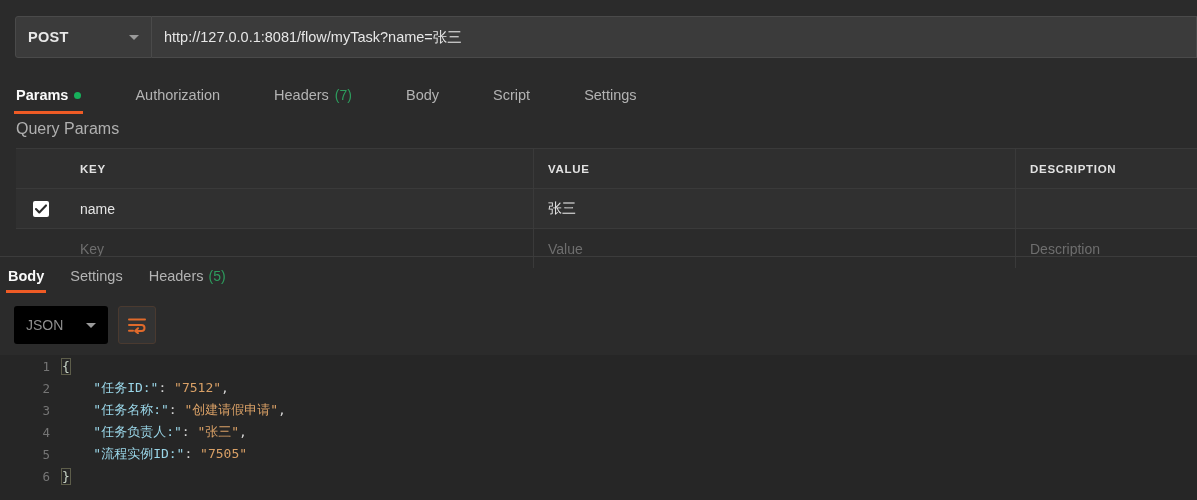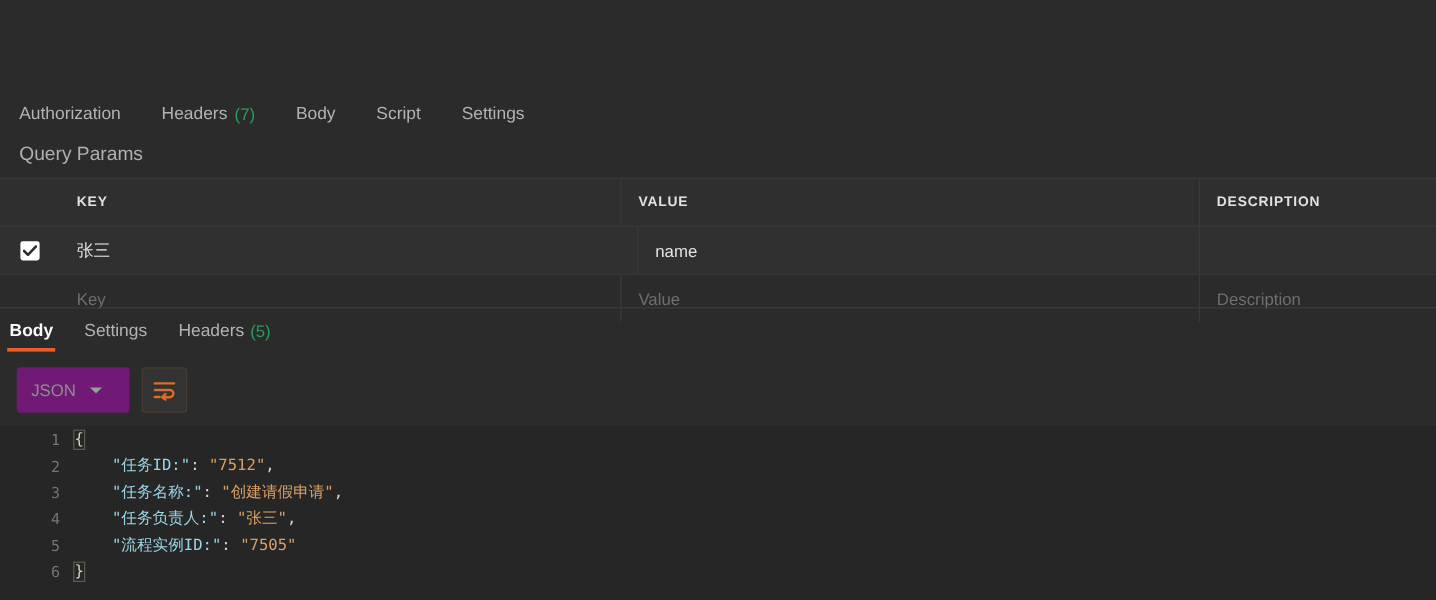--- a/index.html
+++ b/index.html
@@ -25,33 +25,33 @@
     position: absolute; left: 152px; top: 16px; width: 1045px; height: 42px;
     background: #3b3b3b; border: 1px solid #4a4a4a; border-left: none;
     display: flex; align-items: center; padding: 0 12px; cursor: text;
   }
   .url-text { color: #e6e6e6; font-size: 14.5px; white-space: nowrap; }
 
   
   .req-tabs { position: absolute; left: 0; top: 76px; width: 1197px; height: 40px; display: flex; align-items: flex-start; }
   .rtab {
     position: relative; height: 38px; display: flex; align-items: center; gap: 6px;
-    padding: 0 0 0 0; margin-right: 34px; color: #b3b3b3; font-size: 14.5px; cursor: pointer;
+    padding: 0 0 0 0; margin-right: 34px; color: #b3b3b3; font-size: 14.5px; cursor: pointer; margin-left: 20px;
   }
   .rtab:first-child { margin-left: 16px; }
   .rtab.active { color: #fafafa; font-weight: bold; }
   .rtab .bar { position: absolute; left: -2px; right: -2px; bottom: 0; height: 3px; background: #ef5b25; }
   .dot-green { width: 7px; height: 7px; border-radius: 50%; background: #17b05b; display: inline-block; }
   .count-green { color: #2d9c5d; font-size: 14px; }
 
   
   .qp-label { position: absolute; left: 16px; top: 120px; color: #b0b0b0; font-size: 16px; }
 
   
-  .ptable { position: absolute; left: 0; top: 148px; width: 1197px; }
+  .ptable { position: absolute; left: 0; top: 148px; width: 1197px; padding-left: 16px; }
   .prow { display: flex; width: 1197px; border-top: 1px solid #3a3a3a; }
   .prow.header { height: 40px; background: #2f2f2f; }
   .prow.data { height: 40px; background: #303030; }
   .prow.empty { height: 40px; background: #2b2b2b; }
   .cell { display: flex; align-items: center; height: 100%; border-right: 1px solid #3a3a3a; padding: 0 14px; overflow: hidden; }
   .c-check { width: 50px; justify-content: center; border-right: none; padding: 0; }
   .c-key { width: 468px; }
   .c-val { width: 482px; }
   .c-desc { width: 197px; border-right: none; }
   .th { color: #e2e2e2; font-size: 11.5px; font-weight: bold; letter-spacing: .7px; }
@@ -79,22 +79,22 @@
   .st-label { color: #cfcfcf; }
   .st-ok { color: #3fa663; }
   .st-time { color: #cfcfcf; }
 
   
   .fmtbar { position: absolute; left: 14px; top: 306px; display: flex; align-items: center; gap: 10px; }
   .seg { display: flex; align-items: center; background: #333333; border-radius: 3px; height: 38px; padding: 0 4px; }
   .seg-item { padding: 0 16px; height: 38px; display: flex; align-items: center; color: #a6a6a6; font-size: 14px; cursor: pointer; }
   .seg-item.active { color: #fafafa; font-weight: bold; }
   .json-sel {
-    height: 38px; min-width: 94px; background: #701a75; border-radius: 3px;
-    display: flex; align-items: center; justify-content: flex-start; padding: 0 12px; cursor: pointer;
+    height: 38px; min-width: 94px; background: #000000; border-radius: 3px;
+    display: flex; align-items: center; justify-content: space-between; padding: 0 12px; cursor: pointer;
   }
   .json-sel span { color: #8e8e8e; font-size: 14px; }
   .wrap-btn {
     width: 38px; height: 38px; background: #333333; border: 1px solid #4a3a30; border-radius: 3px;
     display: flex; align-items: center; justify-content: center; cursor: pointer;
   }
 
   
   .editor { position: absolute; left: 0; top: 355px; width: 1197px; height: 145px; background: #262626; }
   .code-line { position: relative; height: 22px; display: flex; align-items: center; }
@@ -104,22 +104,36 @@
   .k-brace { color: #c9d6c9; outline: 1px solid #5d5d4a; }
   .k-key { color: #9ad6e8; }
   .k-punc { color: #d4d4d4; }
   .k-str { color: #d9a066; }
 </style>
 </head>
 <body>
 
 <div id="app">
 
+  <div class="urlbar">
+    <div class="method-box">
+      <span class="method-label">POST</span>
+      <span class="chev"></span>
+    </div>
+    <div class="url-box">
+      <span class="url-text">http://127.0.0.1:8081/flow/myTask?name=张三</span>
+    </div>
+  </div>
 
   <div class="req-tabs" id="req-tabs">
+      <div class="rtab active">
+        <span>Params</span>
+        <span class="dot-green"></span>
+        <span class="bar"></span>
+      </div>
       <div class="rtab">
         <span>Authorization</span>
       </div>
       <div class="rtab">
         <span>Headers</span>
         <span class="count-green">(7)</span>
       </div>
       <div class="rtab">
         <span>Body</span>
       </div>
@@ -148,25 +162,25 @@
     </div>
 
     <div class="prow data">
       <div class="cell c-check">
         <span class="cbox">
           <svg width="12" height="10" viewBox="0 0 12 10" aria-hidden="true">
             <path d="M1 5 L4.3 8.4 L11 1.4" stroke="#2b2b2b" stroke-width="2.1" fill="none" stroke-linecap="round" stroke-linejoin="round"></path>
           </svg>
         </span>
       </div>
+      <div class="cell c-key">
+          <span class="td">name</span>
+        </div>
       <div class="cell c-val">
           <span class="td">张三</span>
-        </div>
-      <div class="cell c-key">
-          <span class="td">name</span>
         </div>
       <div class="cell c-desc">
           <span class="td"></span>
         </div>
     </div>
 
     <div class="prow empty">
       <div class="cell c-check"></div>
       <div class="cell c-key">
           <span class="ph">Key</span>

